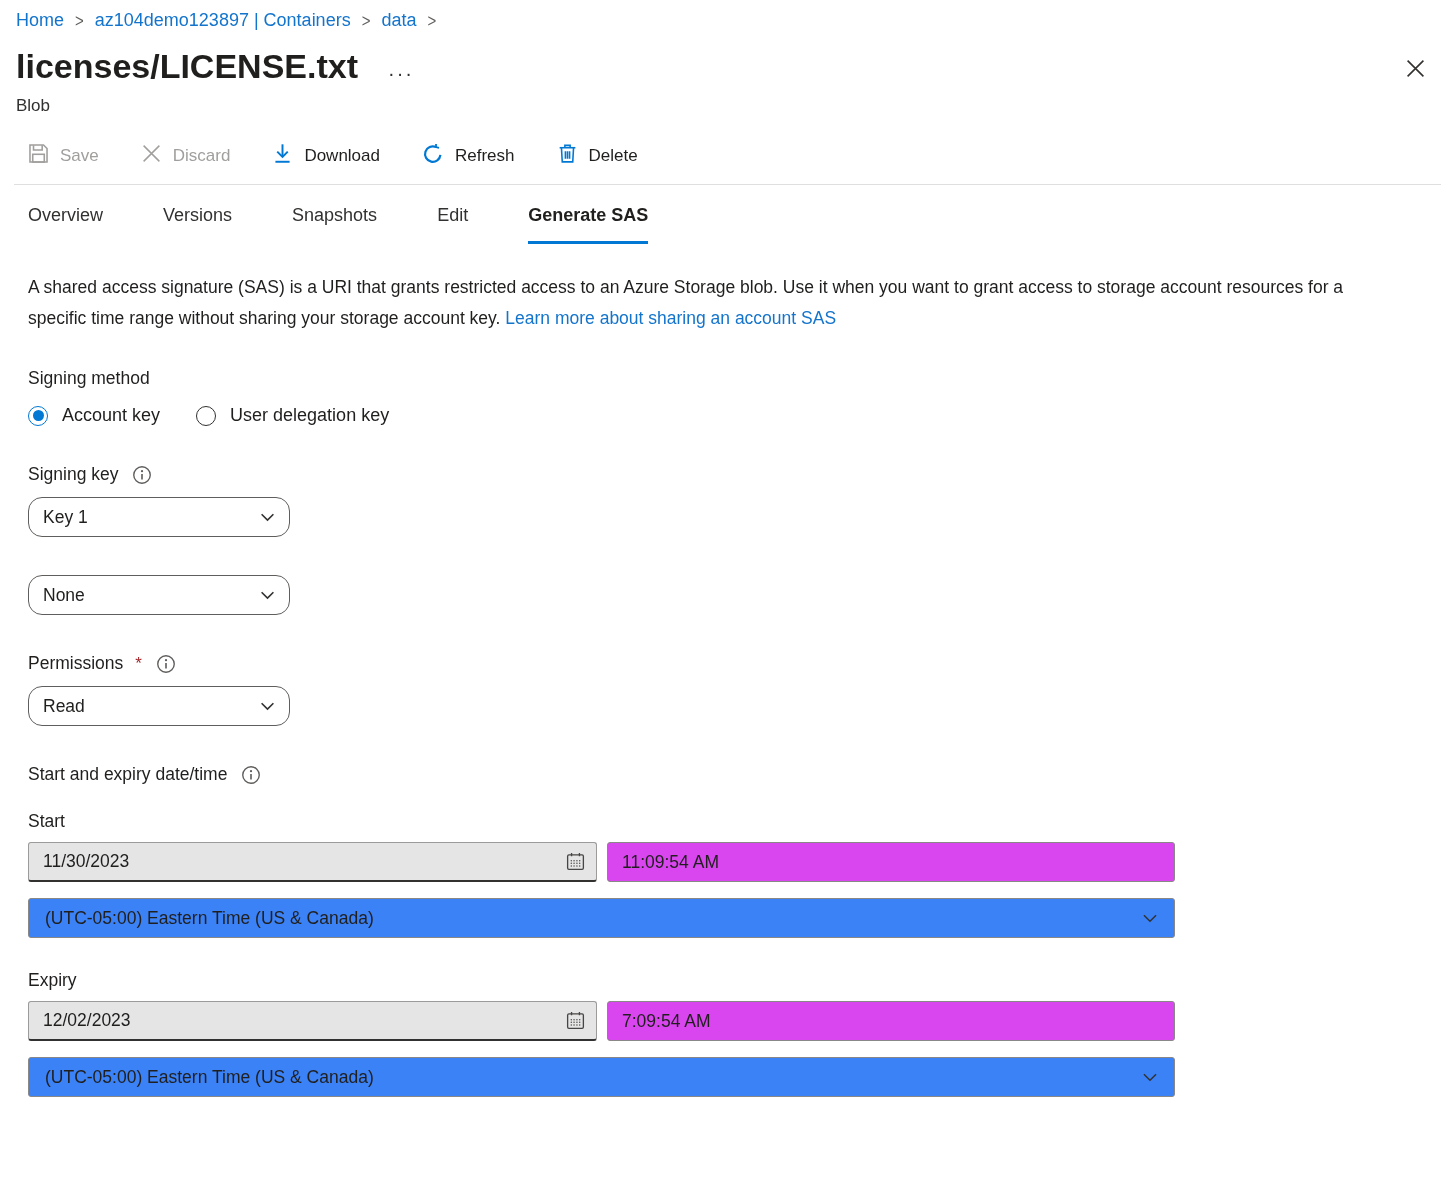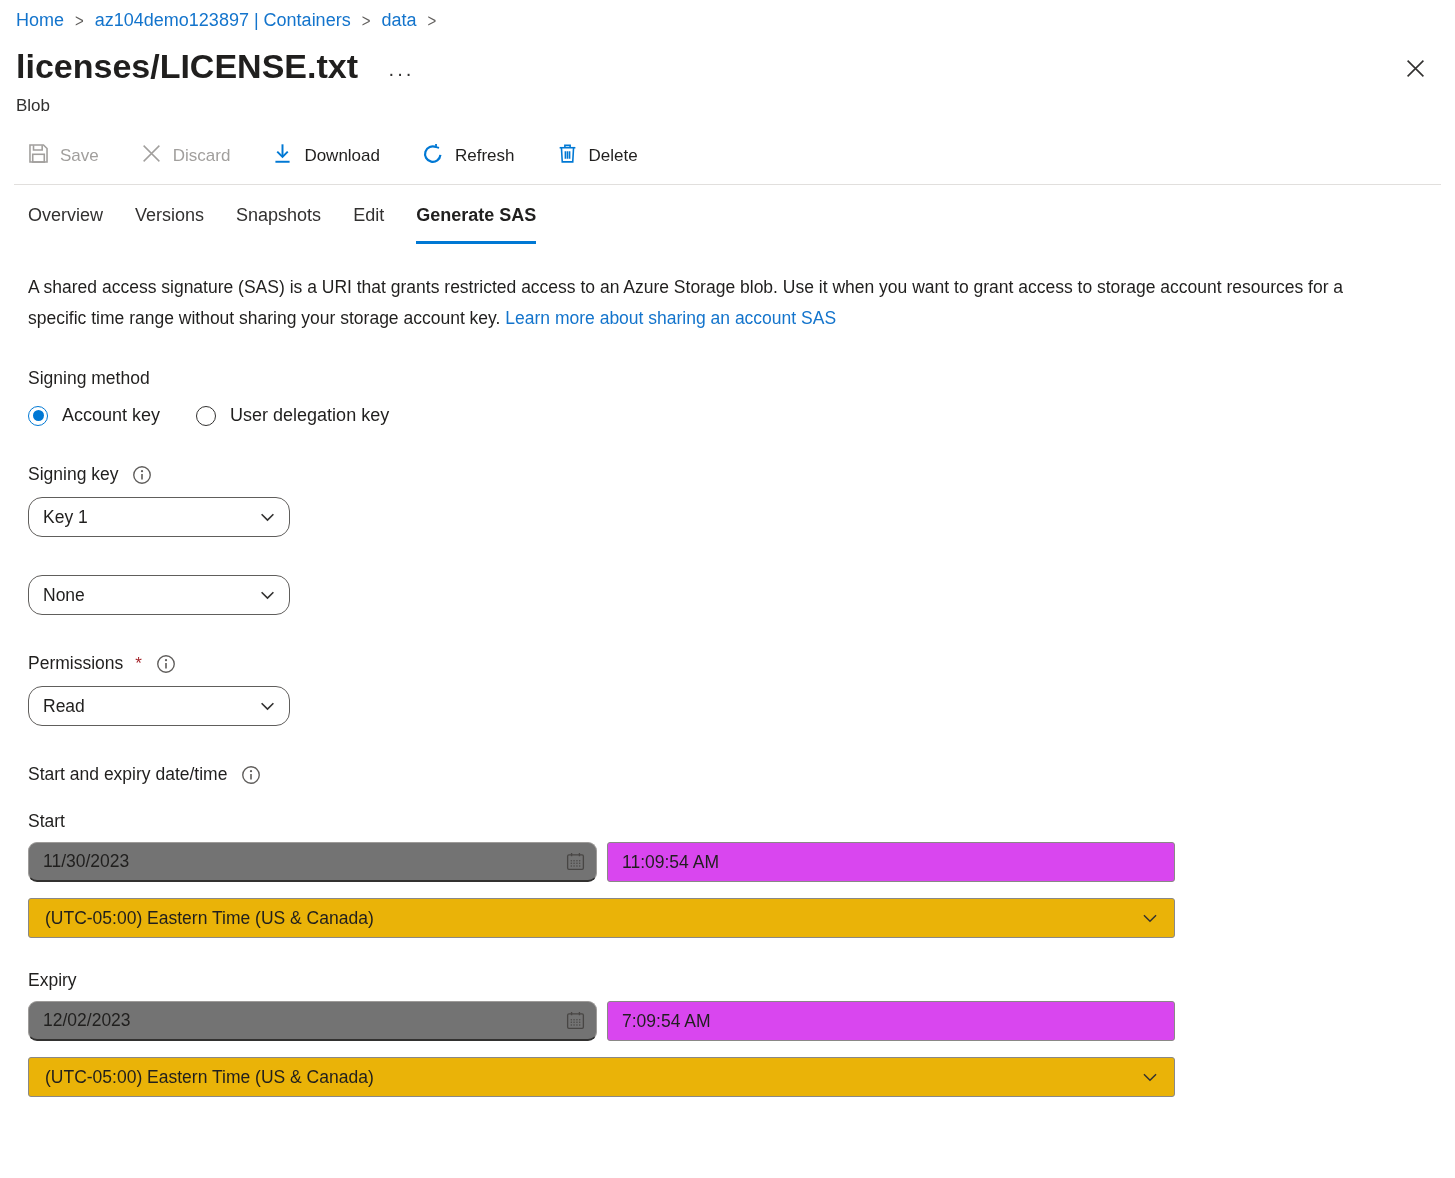--- a/index.html
+++ b/index.html
@@ -25,21 +25,21 @@
   .subtitle { padding:8px 16px 0 16px; font-size:17px; color:#323130; }
 
   
   .toolbar { display:flex; align-items:center; gap:42px; padding:28px 16px 0 28px; height:52px; }
   .tb-item { display:flex; align-items:center; gap:11px; font-size:17px; cursor:pointer; background:none; border:none; padding:0; font-family:inherit; }
   .tb-item.disabled { color:#a19f9d; cursor:default; }
   .tb-item.enabled { color:#201f1e; }
   .divider { border:none; border-top:1px solid #e1dfdd; margin:16px 14px 0 14px; }
 
   
-  .tabs { display:flex; gap:32px; padding:20px 0 0 28px; }
+  .tabs { display:flex; gap:60px; padding:20px 0 0 28px; }
   .tab { font-size:18px; color:#323130; padding-bottom:15px; cursor:pointer; border-bottom:3px solid transparent; }
   .tab.active { color:#201f1e; font-weight:700; border-bottom:3px solid #0078d4; }
 
   
   .description { padding:28px 40px 0 28px; max-width:1420px; font-size:17.5px; line-height:31px; color:#201f1e; }
   .link { color:#1374cc; cursor:pointer; text-decoration:none; }
 
   
   .form { padding-left:28px; }
   .field-label { font-size:17.5px; color:#201f1e; display:flex; align-items:center; gap:10px; }
@@ -56,40 +56,40 @@
   .dropdown {
     margin-top:12px; width:262px; height:40px;
     border:1px solid #605e5c; border-radius:14px;
     display:flex; align-items:center; justify-content:space-between;
     padding:0 14px; font-size:17.5px; cursor:pointer; background:#fff;
   }
 
   .dt-row { display:flex; gap:10px; margin-top:10px; }
   .date-box {
     width:569px; height:40px; border:1px solid #9d9b99; border-bottom:2px solid #323130;
-    border-radius:9px; display:flex; align-items:center; background:#737373;
+    border-radius:3px; display:flex; align-items:center; background:#e5e5e5;
   }
   .date-box input {
     flex:1; border:none; outline:none; font-size:17.5px; font-family:inherit;
     padding:0 10px 0 14px; color:#201f1e; background:transparent; min-width:0;
   }
   .cal-btn { padding:0 10px 0 4px; display:flex; align-items:center; cursor:pointer; background:none; border:none; }
   .time-box {
     width:568px; height:40px; border:1px solid #8a8886; border-radius:3px;
     display:flex; align-items:center; background:#d946ef;
   }
   .time-box input {
     flex:1; border:none; outline:none; font-size:17.5px; font-family:inherit;
     padding:0 14px; color:#201f1e; background:transparent; min-width:0;
   }
   .tz-select {
     margin-top:16px; width:1147px; height:40px;
     border:1px solid #8a8886; border-radius:3px;
     display:flex; align-items:center; justify-content:space-between;
-    padding:0 16px; font-size:17.5px; cursor:pointer; background:#eab308;
+    padding:0 16px; font-size:17.5px; cursor:pointer; background:#3b82f6;
   }
   .sub-label { font-size:17.5px; margin-top:32px; }
   .sub-label.first { margin-top:26px; }
 </style>
 </head>
 <body>
 
 <nav class="breadcrumb">
   <span class="crumb">Home</span>
   <span class="crumb-sep">&gt;</span>

